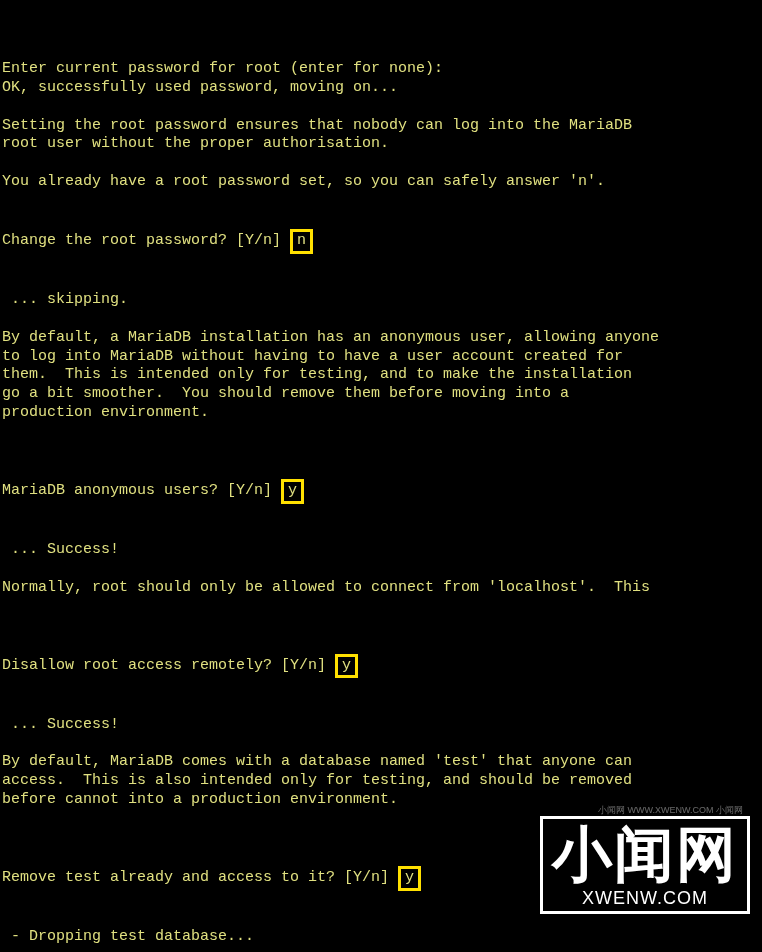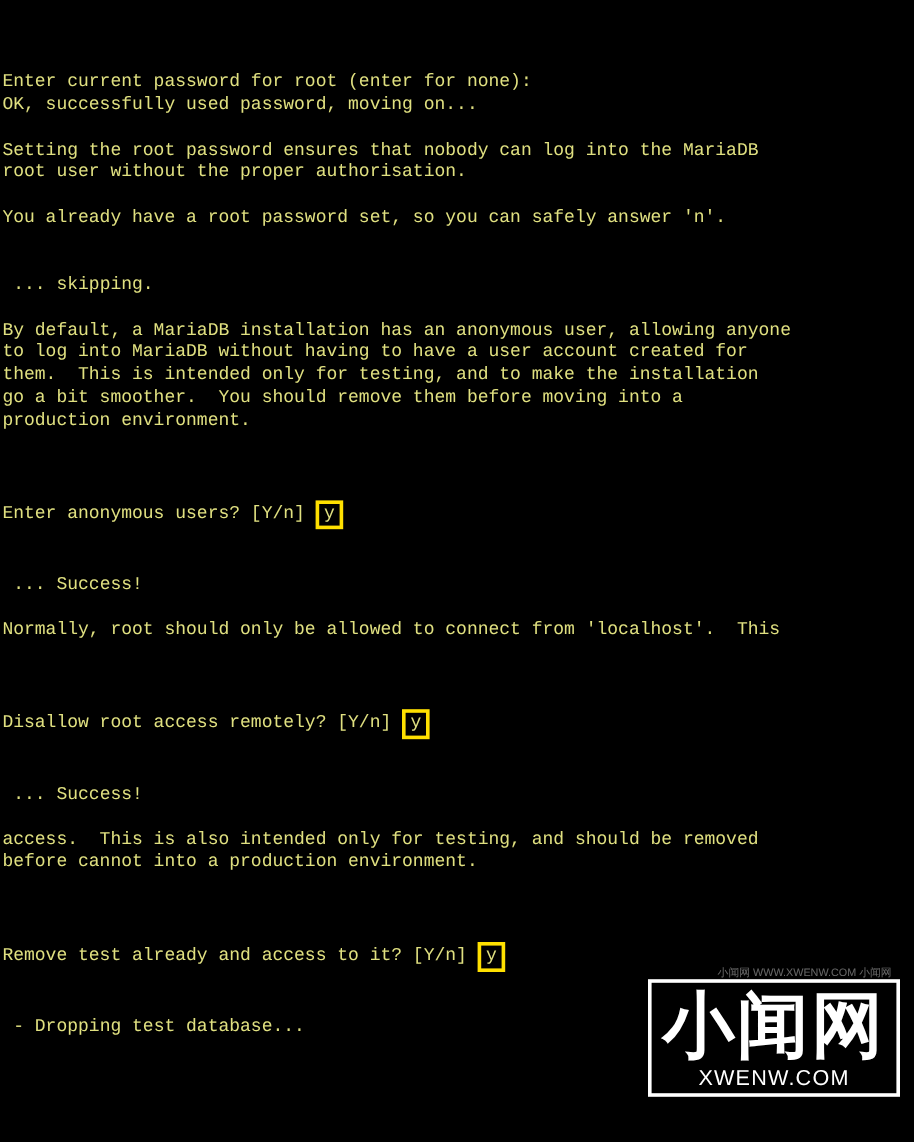--- a/index.html
+++ b/index.html
@@ -55,25 +55,26 @@
     font-size: 9px;
     color: rgba(255,255,255,0.4);
     letter-spacing: 0;
   }
 </style>
 </head>
 <body>
 
 <div class="term">
   <span id="block0"><span class="line">&nbsp;</span><span class="line">Enter current password for root (enter for none):</span><span class="line">OK, successfully used password, moving on...</span><span class="line">&nbsp;</span><span class="line">Setting the root password ensures that nobody can log into the MariaDB</span><span class="line">root user without the proper authorisation.</span><span class="line">&nbsp;</span><span class="line">You already have a root password set, so you can safely answer 'n'.</span></span>
+  <span class="line"><span>Change the root password? [Y/n] </span><span class="hl">n</span></span>
   <span id="block1"><span class="line"> ... skipping.</span><span class="line">&nbsp;</span><span class="line">By default, a MariaDB installation has an anonymous user, allowing anyone</span><span class="line">to log into MariaDB without having to have a user account created for</span><span class="line">them.  This is intended only for testing, and to make the installation</span><span class="line">go a bit smoother.  You should remove them before moving into a</span><span class="line">production environment.</span><span class="line">&nbsp;</span></span>
-  <span class="line"><span>Enter anonymous users? [Y/n] </span><span class="hl">y</span></span>
+  <span class="line"><span>MariaDB anonymous users? [Y/n] </span><span class="hl">y</span></span>
   <span id="block2"><span class="line"> ... Success!</span><span class="line">&nbsp;</span><span class="line">Normally, root should only be allowed to connect from 'localhost'.  This</span><span class="line">&nbsp;</span></span>
   <span class="line"><span>Disallow root access remotely? [Y/n] </span><span class="hl">y</span></span>
-  <span id="block3"><span class="line"> ... Success!</span><span class="line">&nbsp;</span><span class="line">access.  This is also intended only for testing, and should be removed</span><span class="line">before cannot into a production environment.</span><span class="line">&nbsp;</span></span>
+  <span id="block3"><span class="line"> ... Success!</span><span class="line">&nbsp;</span><span class="line">By default, MariaDB comes with a database named 'test' that anyone can</span><span class="line">access.  This is also intended only for testing, and should be removed</span><span class="line">before cannot into a production environment.</span><span class="line">&nbsp;</span></span>
   <span class="line"><span>Remove test already and access to it? [Y/n] </span><span class="hl">y</span></span>
   <span id="block4"><span class="line"> - Dropping test database...</span></span>
   
   
   
 </div>
 
 <div class="watermark">
   <div class="tiny">小闻网 WWW.XWENW.COM 小闻网</div>
   <div class="big">小闻网</div>

